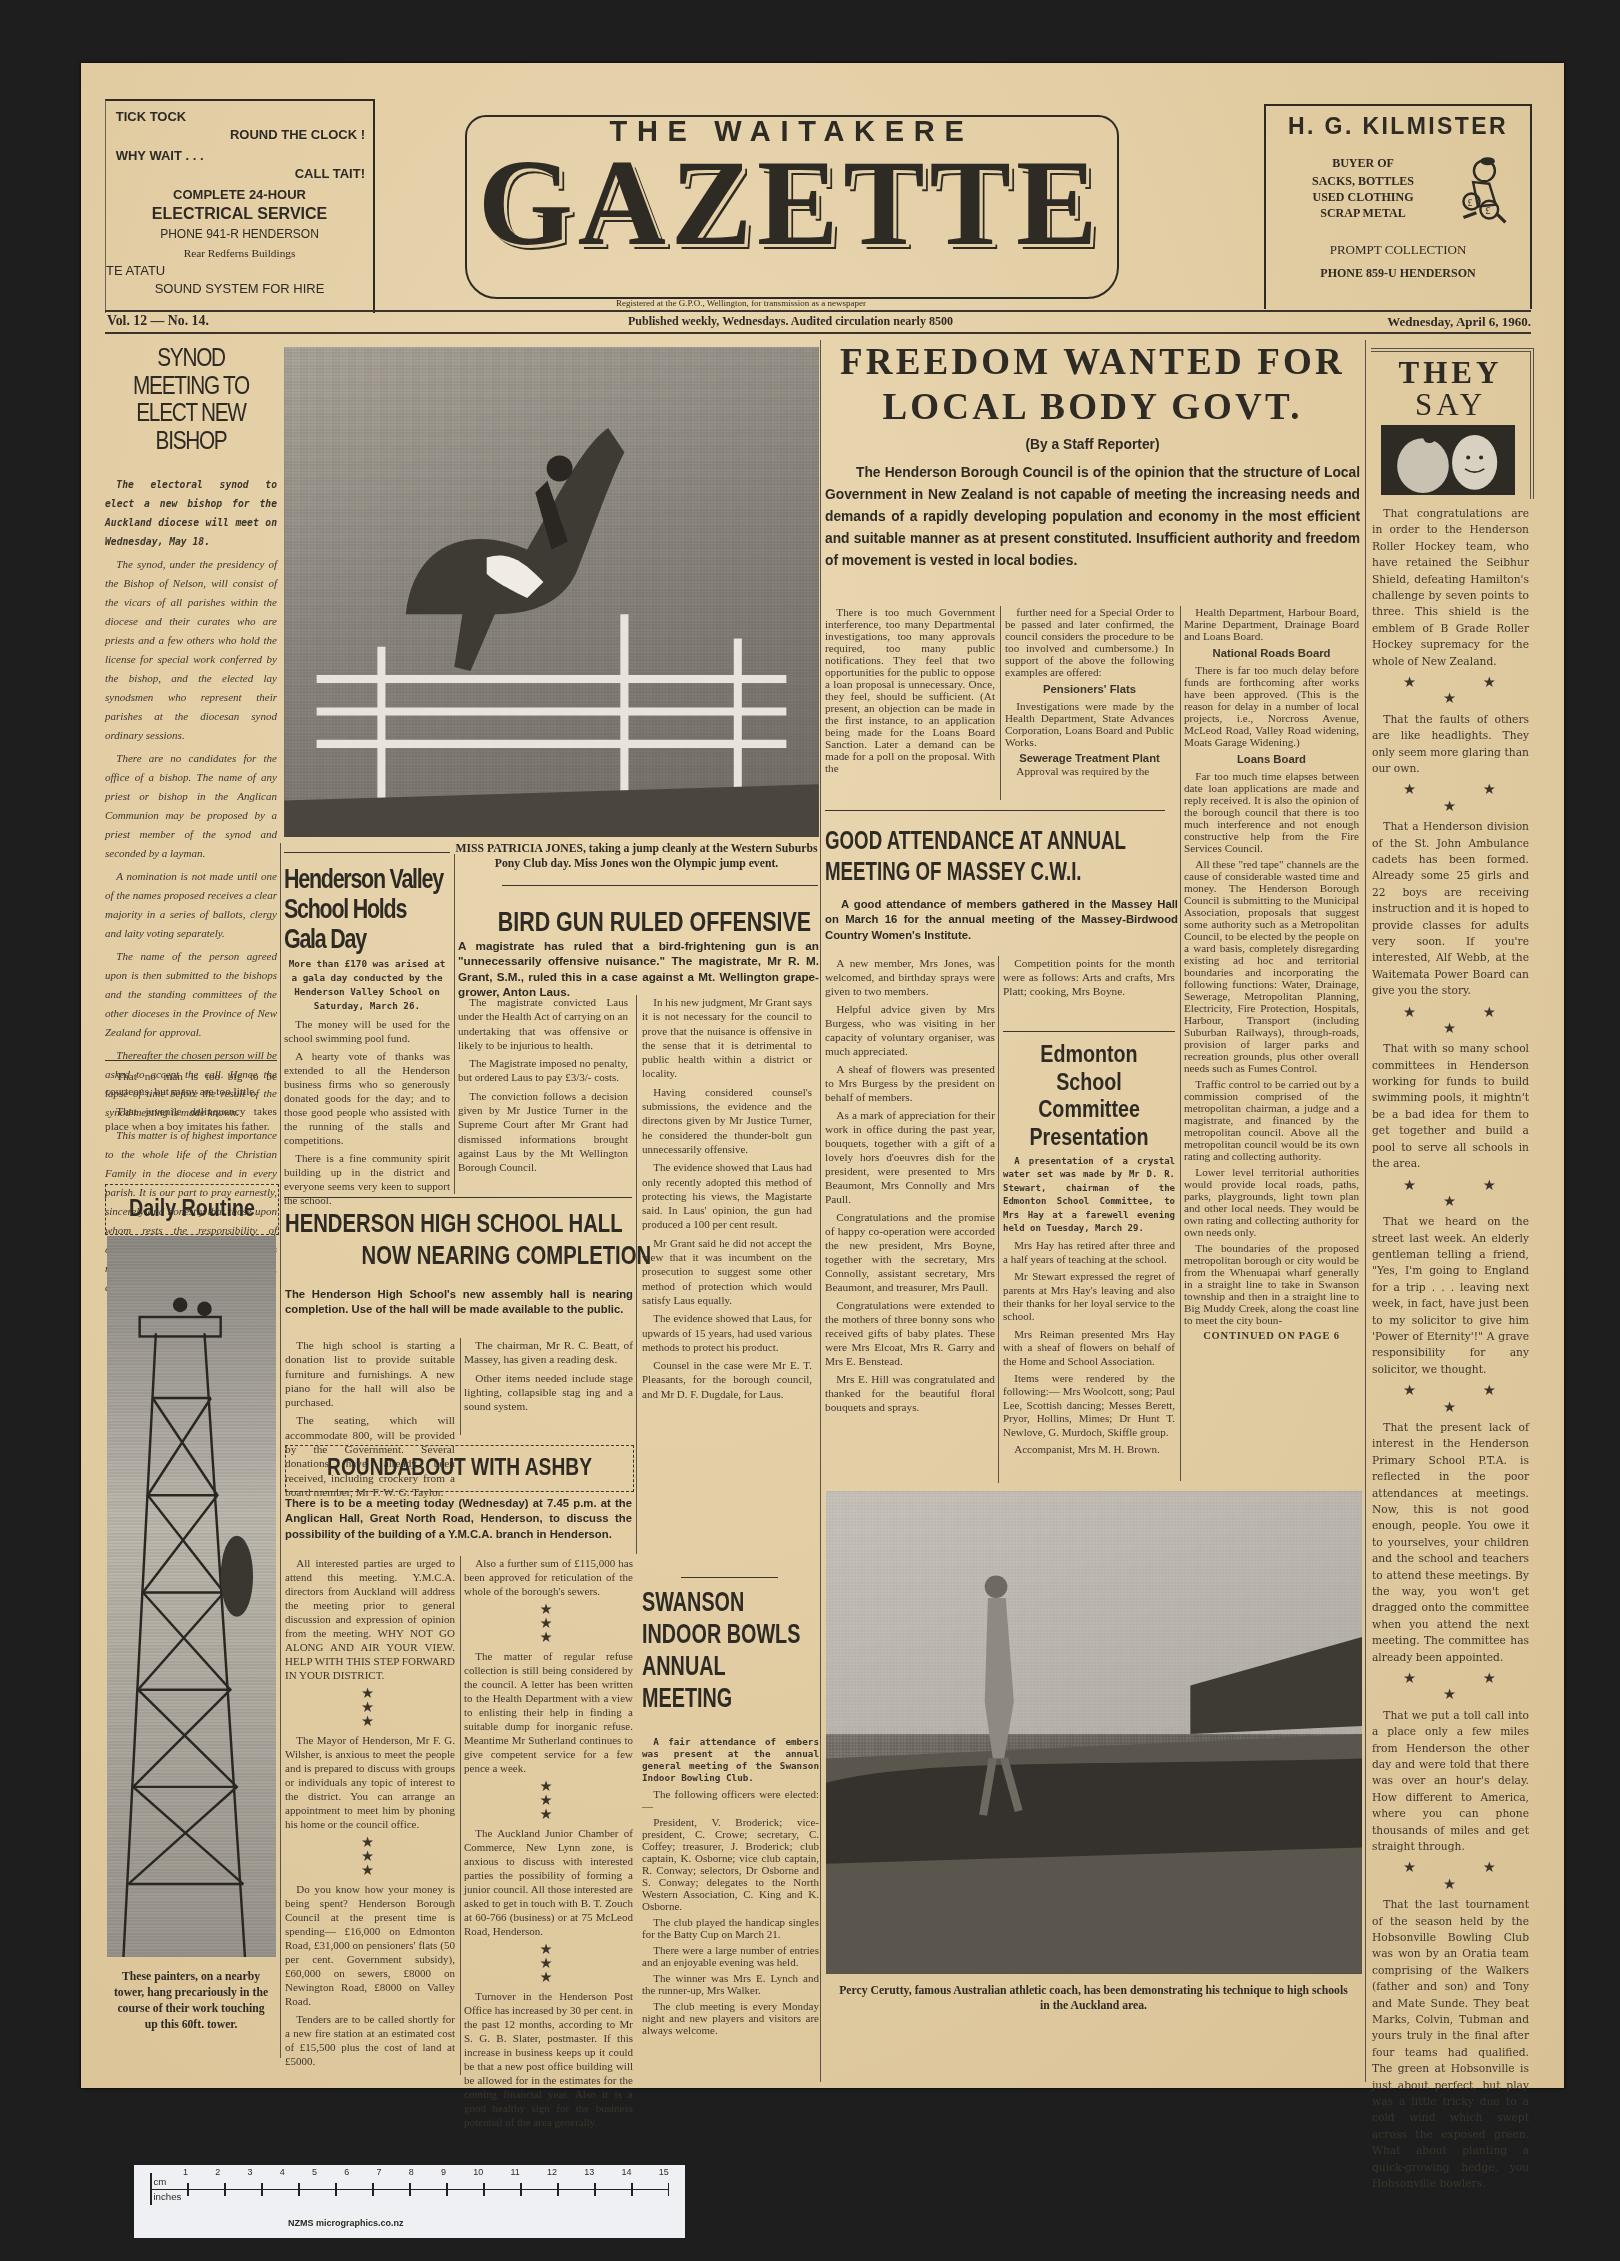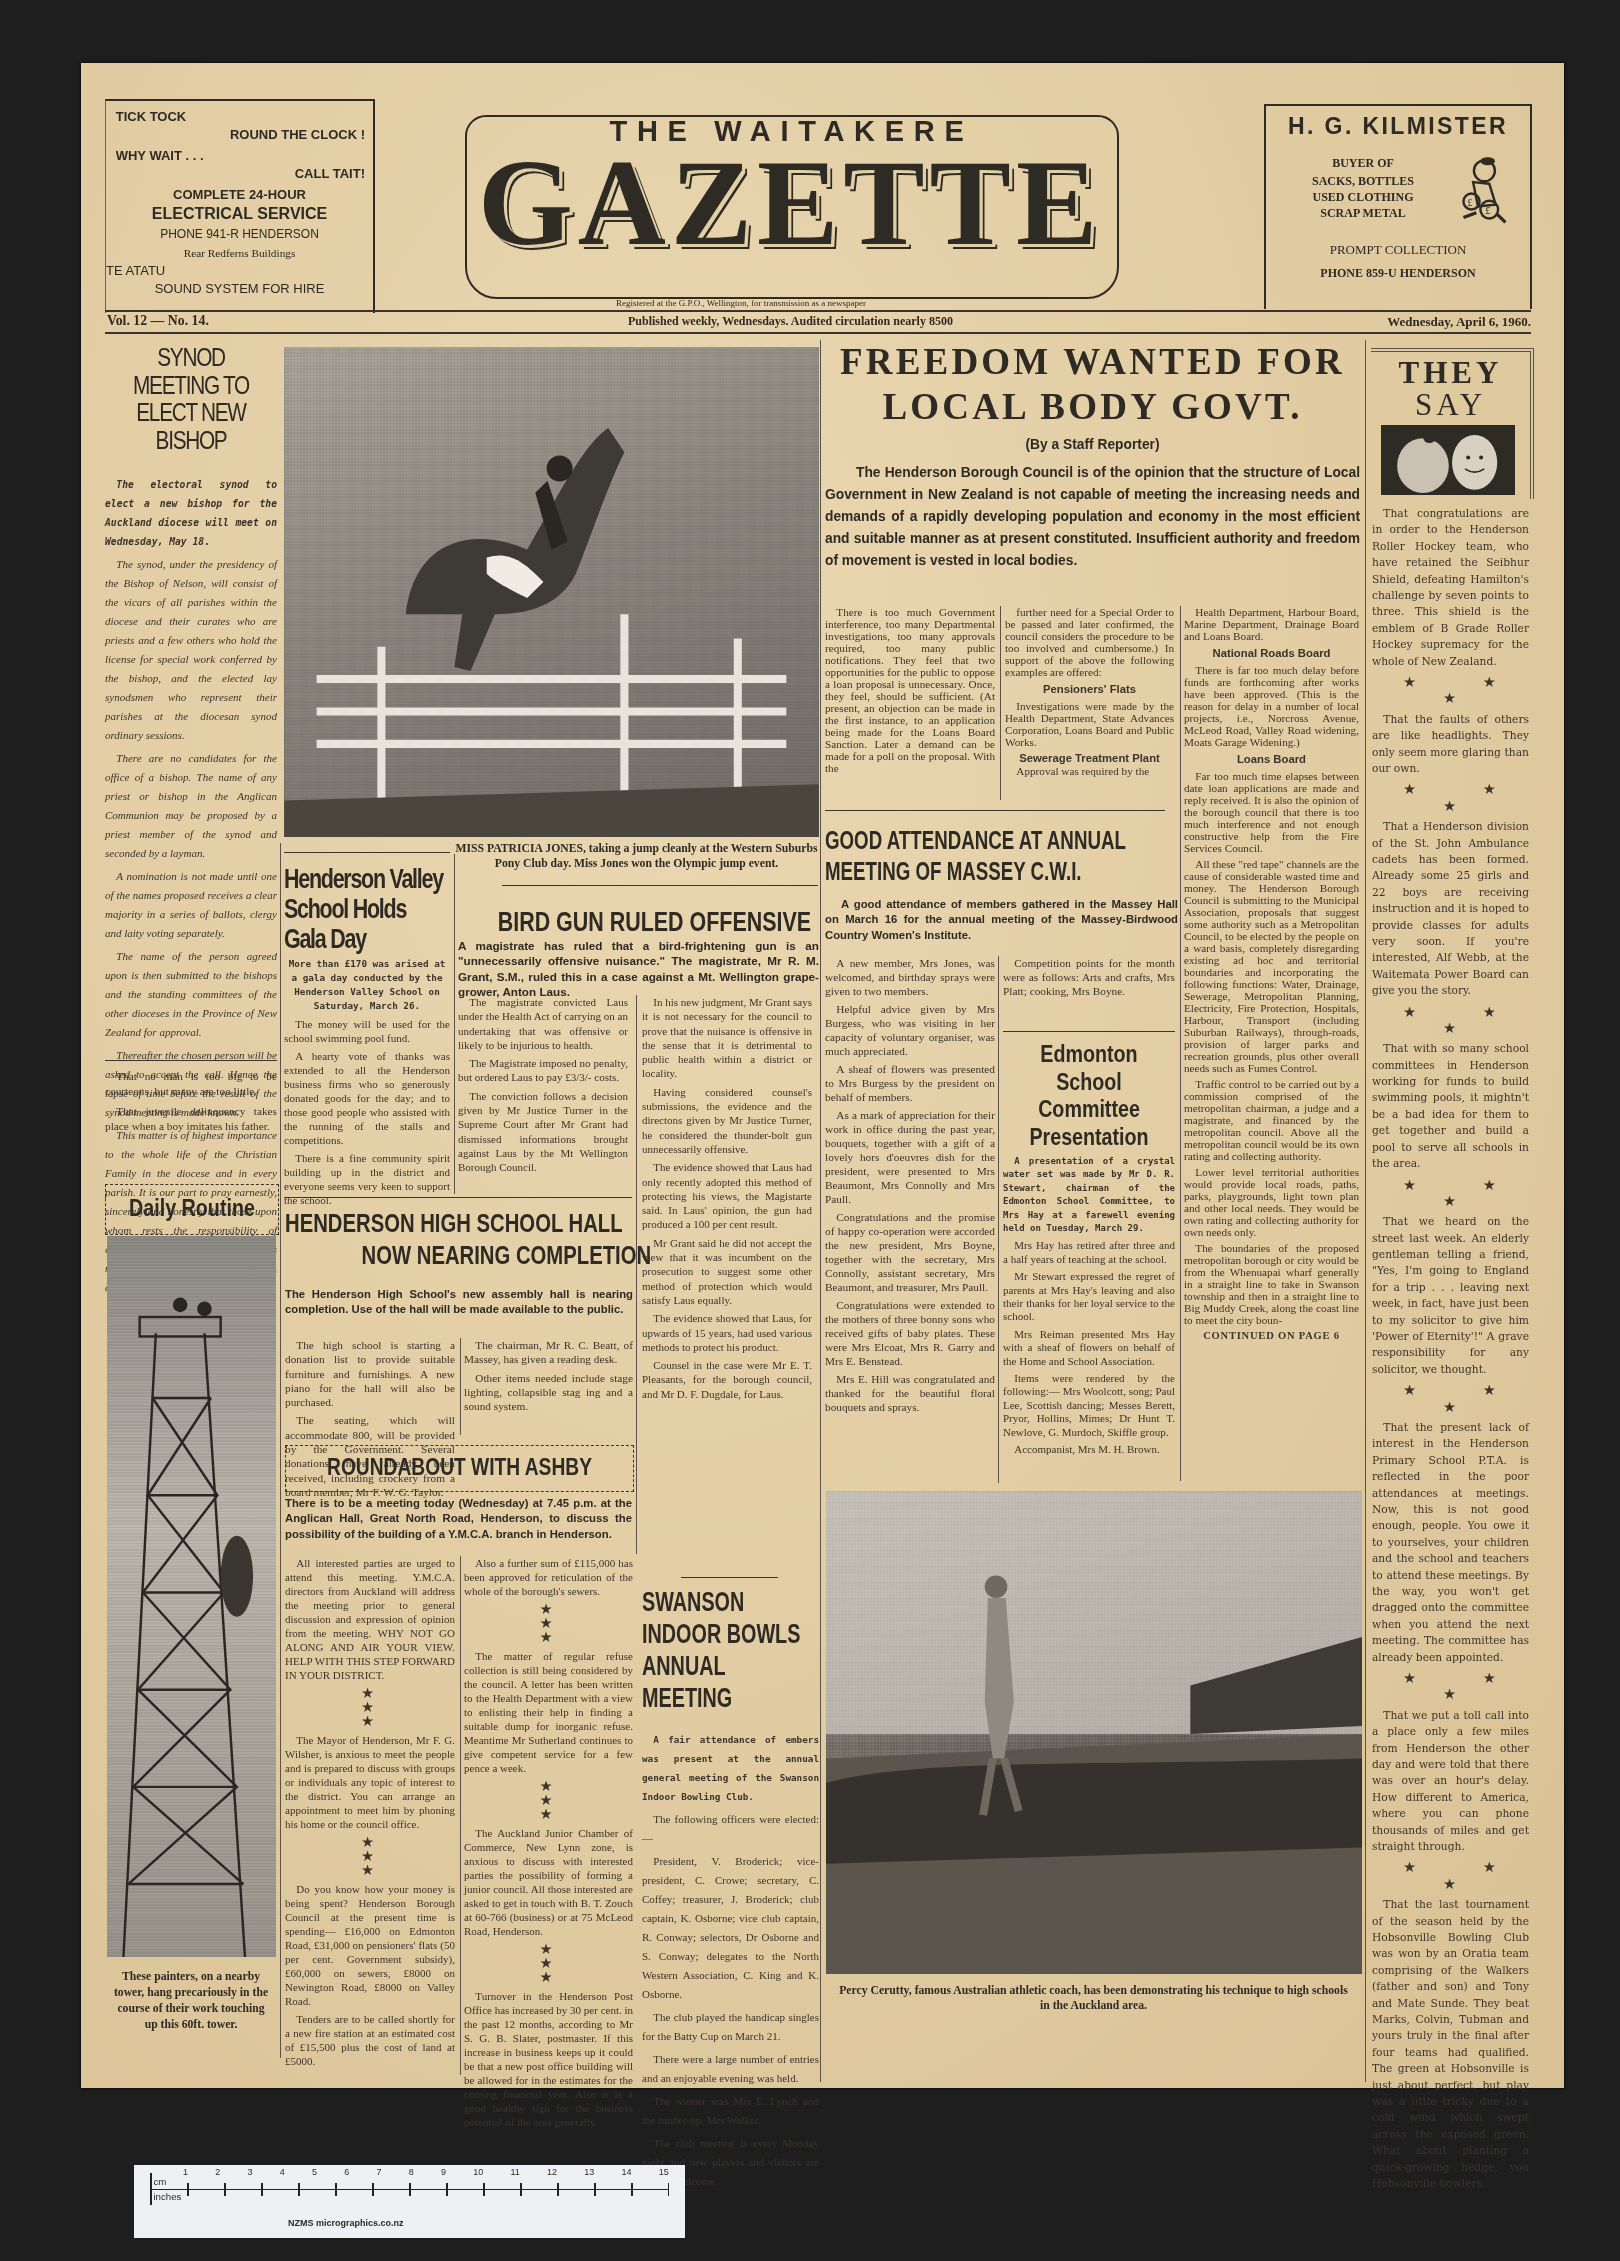--- a/index.html
+++ b/index.html
@@ -192,21 +192,21 @@
   <p>The matter of regular refuse collection is still being considered by the council. A letter has been written to the Health Department with a view to enlisting their help in finding a suitable dump for inorganic refuse. Meantime Mr Sutherland continues to give competent service for a few pence a week.</p>
   <div class="stars">★ ★ ★</div>
   <p>The Auckland Junior Chamber of Commerce, New Lynn zone, is anxious to discuss with interested parties the possibility of forming a junior council. All those interested are asked to get in touch with B. T. Zouch at 60-766 (business) or at 75 McLeod Road, Henderson.</p>
   <div class="stars">★ ★ ★</div>
   <p>Turnover in the Henderson Post Office has increased by 30 per cent. in the past 12 months, according to Mr S. G. B. Slater, postmaster. If this increase in business keeps up it could be that a new post office building will be allowed for in the estimates for the coming financial year. Also it is a good healthy sign for the business potential of the area generally.</p>
 </div>
 
 <div class="rule" style="left:681px;top:1577px;width:97px;height:0.8px;"></div>
 <div class="abs" style="left:642px;top:1586px;width:177px;">
   <div class="sans" style="font-size:27.5px;line-height:32px;font-weight:bold;transform:scaleX(.72);transform-origin:left;width:243px;">SWANSON INDOOR BOWLS ANNUAL MEETING</div>
-  <div class="body-text" style="margin-top:16px;font-size:11px;line-height:19px;">
+  <div class="body-text" style="margin-top:22px;font-size:11px;line-height:12px;">
     <p style="font-weight:bold;font-family:'DejaVu Sans Mono',monospace;font-size:9.3px;">A fair attendance of embers was present at the annual general meeting of the Swanson Indoor Bowling Club.</p>
     <p>The following officers were elected:—</p>
     <p>President, V. Broderick; vice-president, C. Crowe; secretary, C. Coffey; treasurer, J. Broderick; club captain, K. Osborne; vice club captain, R. Conway; selectors, Dr Osborne and S. Conway; delegates to the North Western Association, C. King and K. Osborne.</p>
     <p>The club played the handicap singles for the Batty Cup on March 21.</p>
     <p>There were a large number of entries and an enjoyable evening was held.</p>
     <p>The winner was Mrs E. Lynch and the runner-up, Mrs Walker.</p>
     <p>The club meeting is every Monday night and new players and visitors are always welcome.</p>
   </div>
 </div>
 

